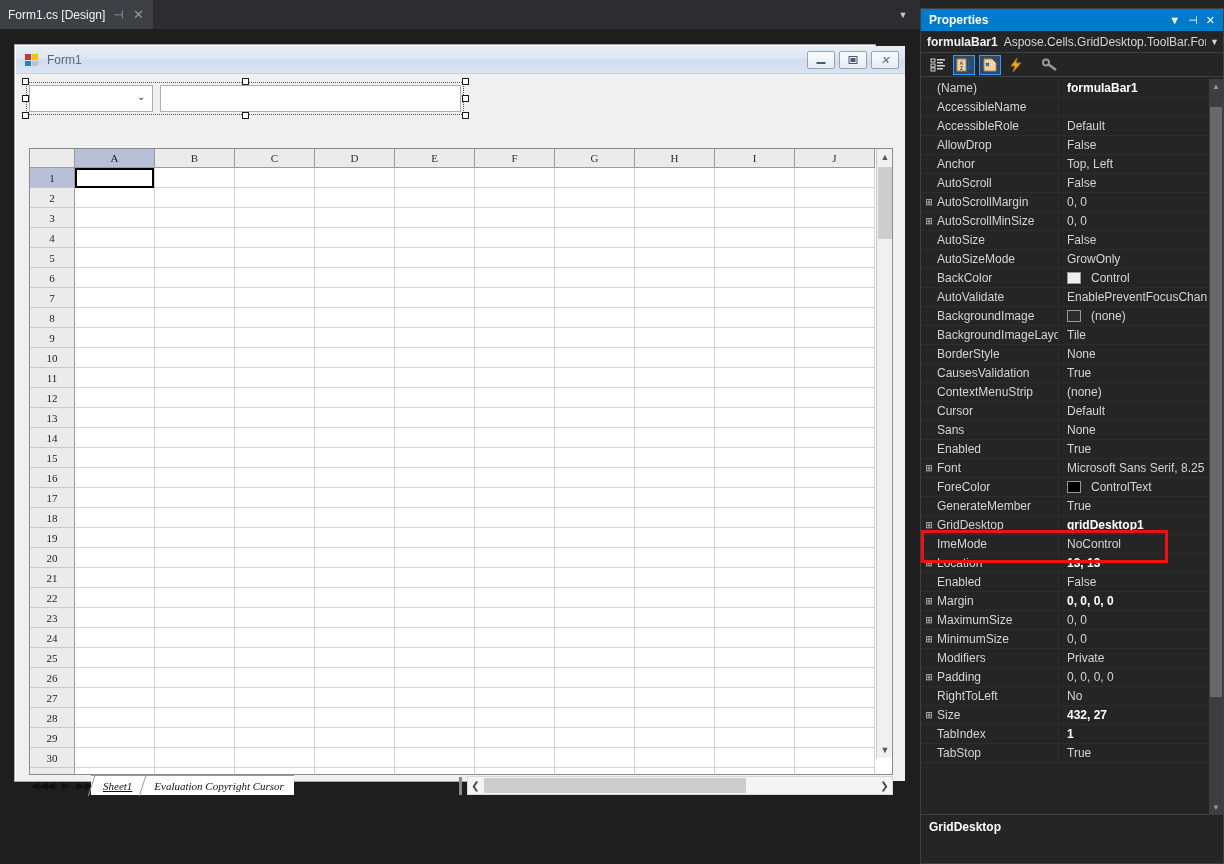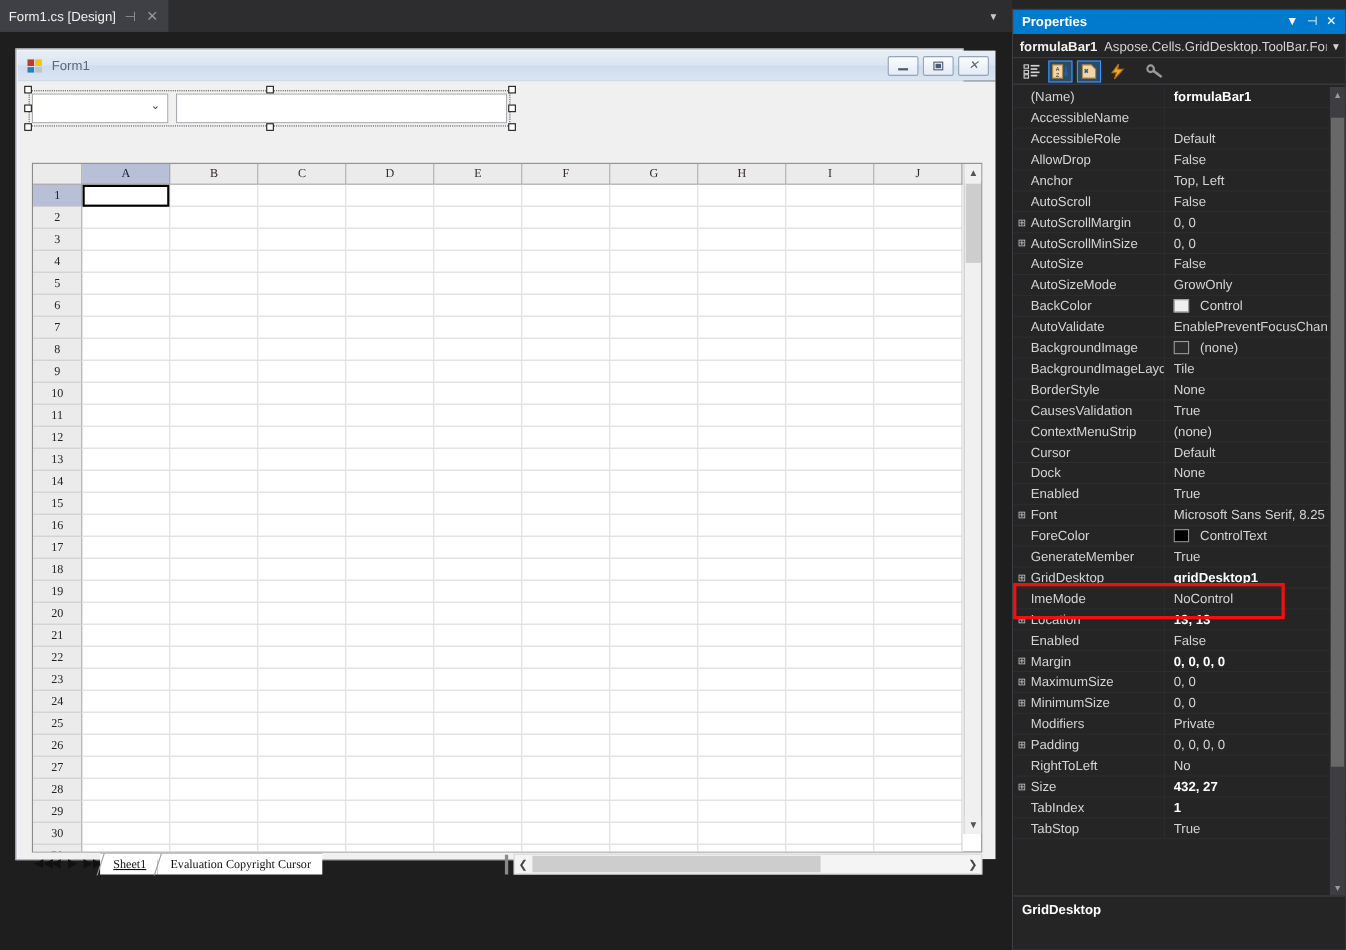--- a/index.html
+++ b/index.html
@@ -144,21 +144,21 @@
     position: absolute; left: 1px; top: 18px; width: 14px; height: 72px;
     background: #cdcdcd;
   }
 
   
   .sheetbar {
     position: absolute; left: 13px; top: 701px; width: 864px; height: 22px;
   }
   .navbtns { position: absolute; left: 2px; top: 3px; display: flex; gap: 5px; }
   .navbtn { font-size: 11px; color: #111; width: 10px; text-align:center; line-height: 14px;}
-  .sheettabs { position: absolute; left: 62px; top: 0; height: 22px; display: flex; }
+  .sheettabs { position: absolute; left: 62px; top: 0; height: 22px; display: flex; font-style: italic; }
   .sheettab {
     position: relative; height: 20px; padding: 0 10px 0 12px;
     font-size: 11px; color: #111; line-height: 20px;
     background: #ffffff; border-top: 1px solid #9a9a9a;
     font-family: "Liberation Serif", serif; white-space: nowrap;
   }
   .sheettab.active { font-weight: normal; text-decoration: underline; }
   .sheettab::before {
     content: ""; position: absolute; left: 0; top: 0; width: 10px; height: 20px;
     border-left: 1px solid #9a9a9a; transform: skewX(-18deg);
@@ -946,21 +946,21 @@
         </div>
         <div class="prow">
           <div class="prow-exp"></div>
           <div class="prow-name">Cursor</div>
           <div class="prow-val">
             <span>Default</span>
           </div>
         </div>
         <div class="prow">
           <div class="prow-exp"></div>
-          <div class="prow-name">Dock</div>
+          <div class="prow-name">Sans</div>
           <div class="prow-val">
             <span>None</span>
           </div>
         </div>
         <div class="prow">
           <div class="prow-exp"></div>
           <div class="prow-name">Enabled</div>
           <div class="prow-val">
             <span>True</span>
           </div>

